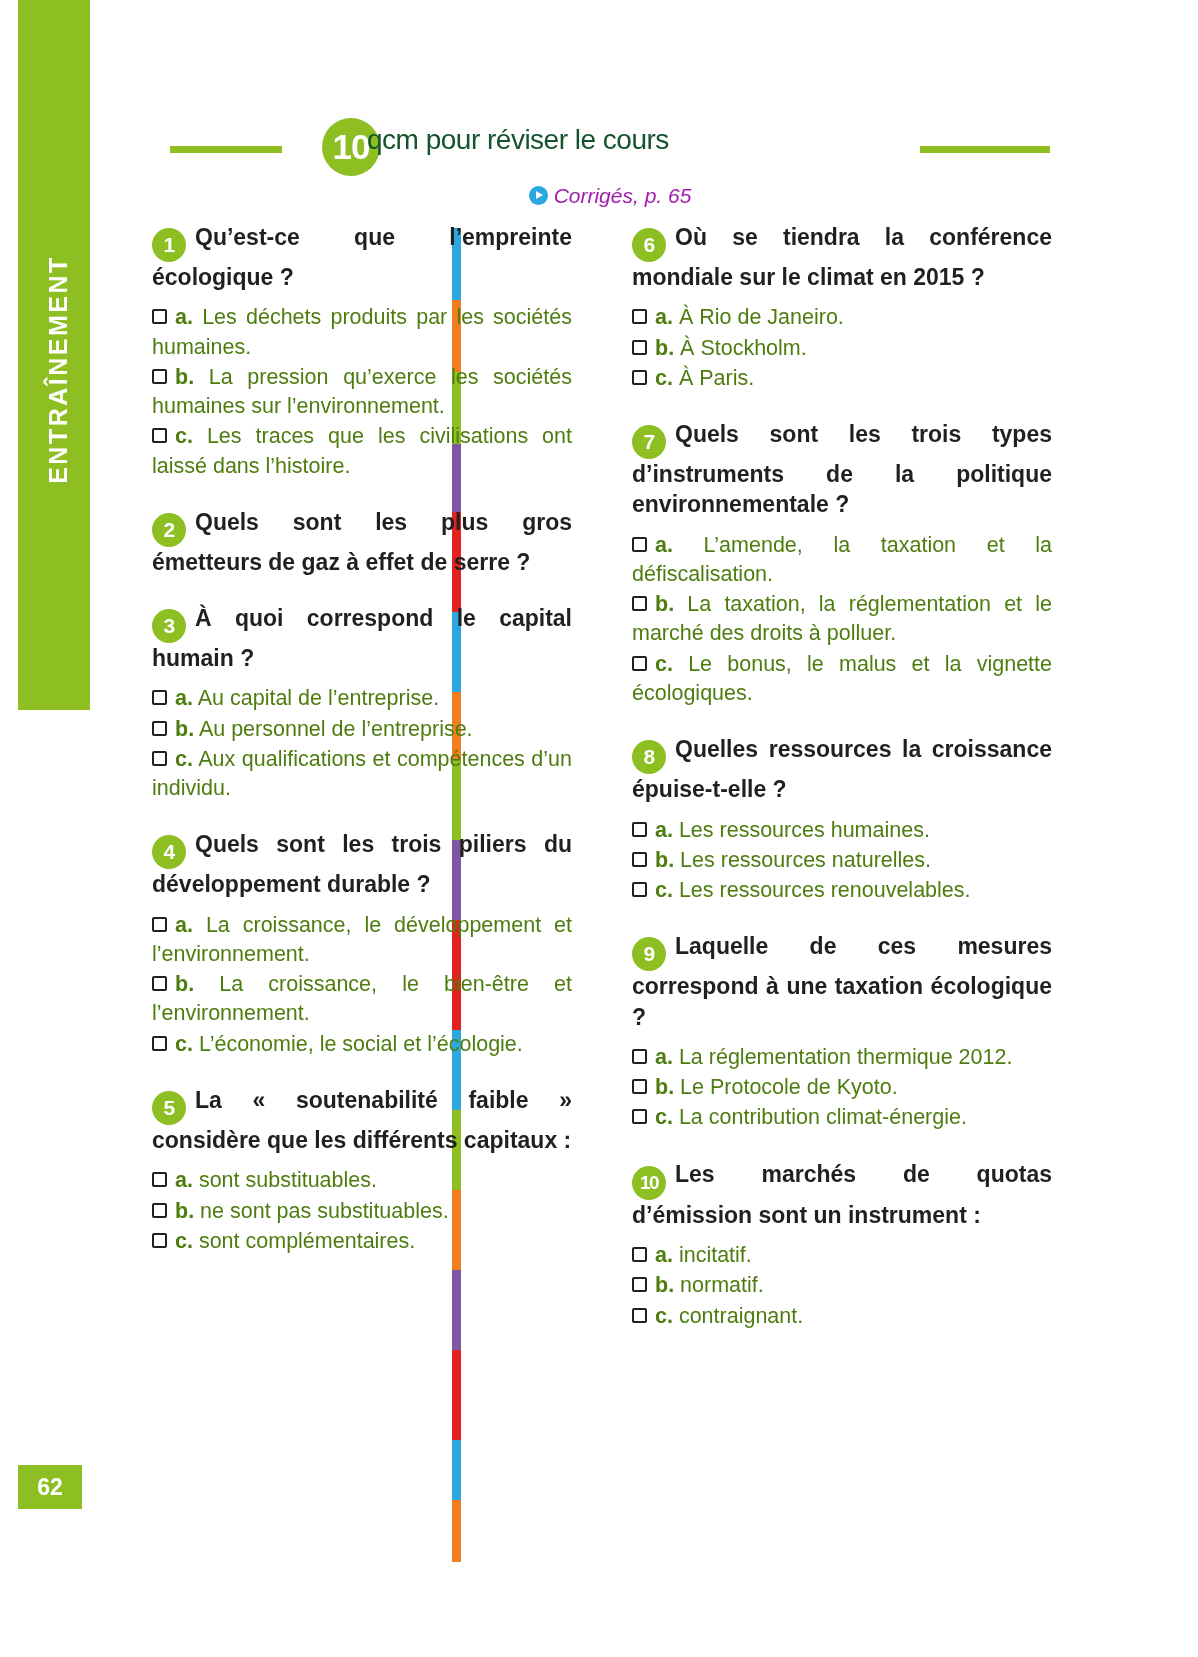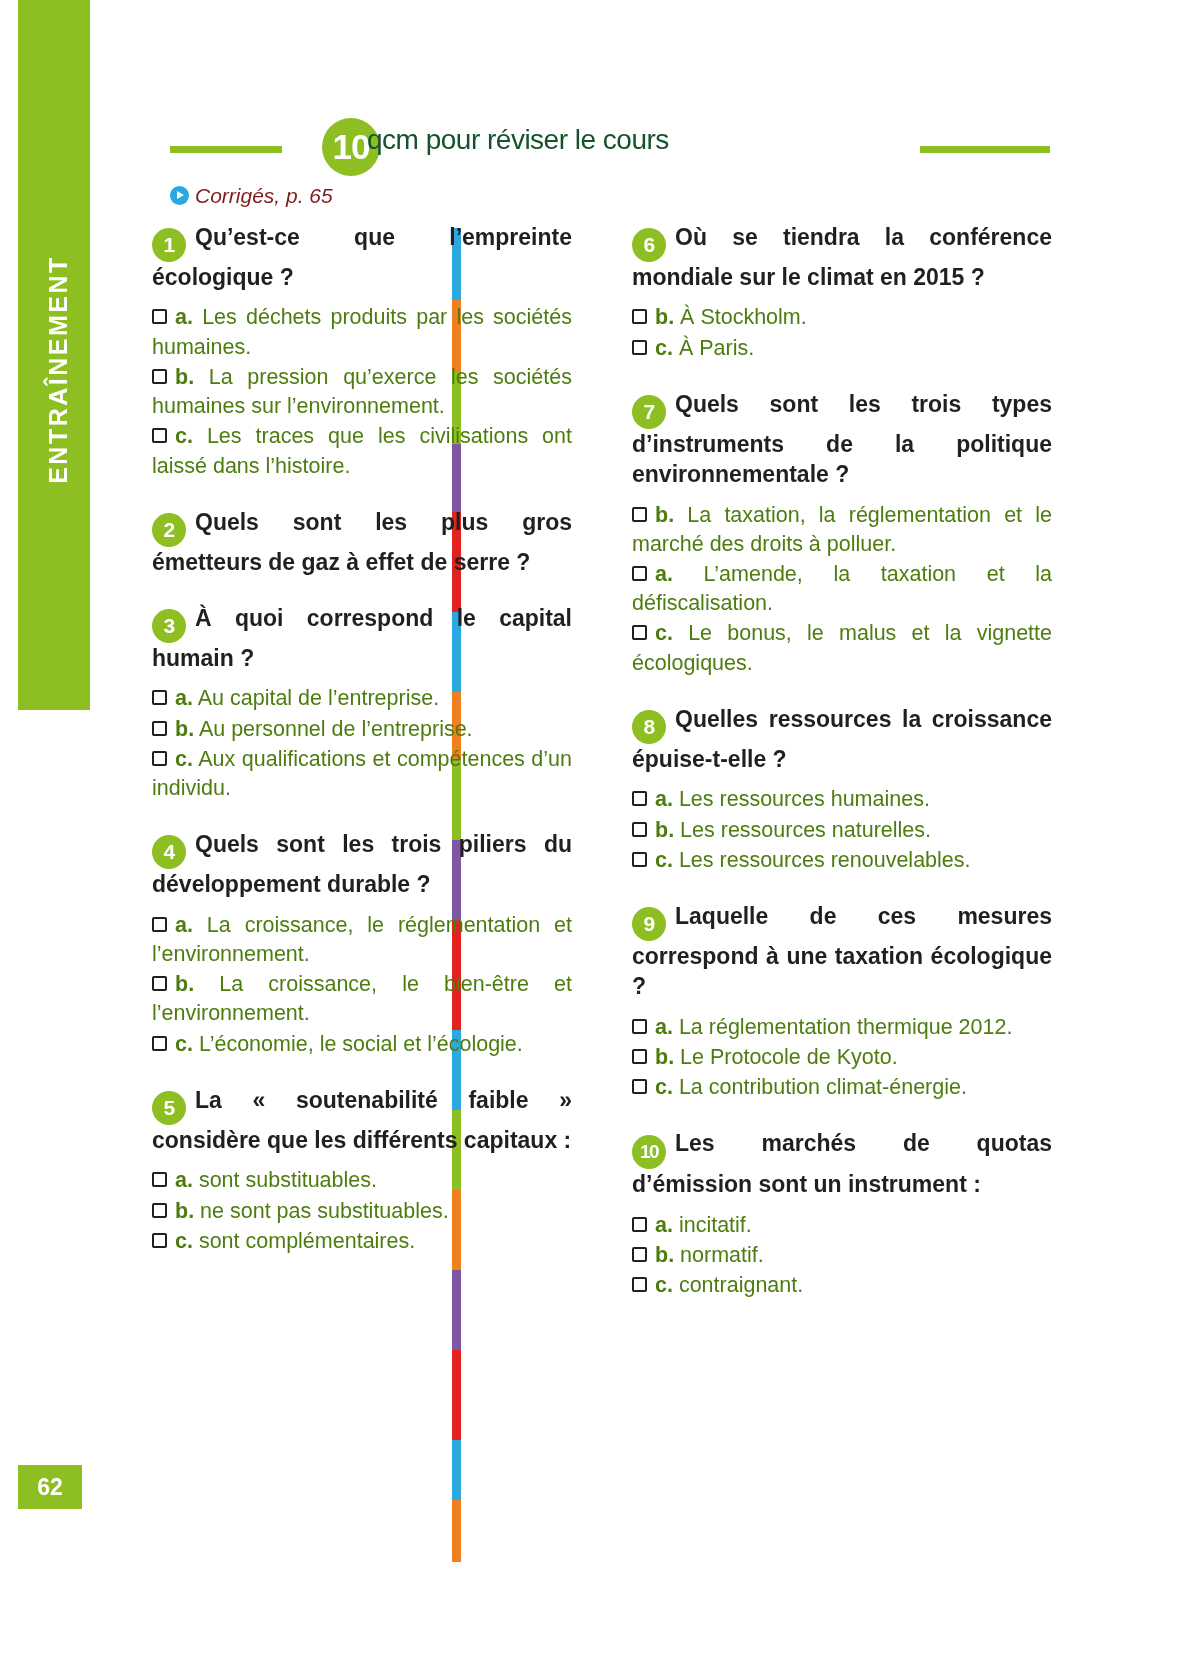--- a/index.html
+++ b/index.html
@@ -92,24 +92,24 @@
     color: #14532d;
     font-family: "Liberation Sans", sans-serif;
     white-space: nowrap;
     letter-spacing: -0.5px;
   }
   .corriges {
     position: absolute;
     left: 170px;
     top: 184px;
     width: 880px;
-    text-align: left;
+    text-align: center;
     font-style: italic;
     font-size: 21px;
-    color: #7f1d1d;
+    color: #a21caf;
     font-family: "Liberation Sans", sans-serif;
   }
   .corriges .play {
     display: inline-block;
     width: 19px;
     height: 19px;
     border-radius: 50%;
     background: #2aa8df;
     position: relative;
     vertical-align: -2px;
@@ -250,47 +250,48 @@
         <div class="q-head"><span class="q-num">3</span><span>À quoi correspond le capital humain ?</span></div>
         <div class="answers">
           <div class="ans"><span class="box"></span><b>a.</b><span> Au capital de l’entreprise.</span></div>
           <div class="ans"><span class="box"></span><b>b.</b><span> Au personnel de l’entreprise.</span></div>
           <div class="ans"><span class="box"></span><b>c.</b><span> Aux qualifications et compétences d’un individu.</span></div>
         </div>
       </div>
       <div class="q-block">
         <div class="q-head"><span class="q-num">4</span><span>Quels sont les trois piliers du développement durable ?</span></div>
         <div class="answers">
-          <div class="ans"><span class="box"></span><b>a.</b><span> La croissance, le réglementation et l’environnement.</span></div>
+          <div class="ans"><span class="box"></span><b>a.</b><span> La croissance, le développement et l’environnement.</span></div>
           <div class="ans"><span class="box"></span><b>b.</b><span> La croissance, le bien-être et l’environnement.</span></div>
           <div class="ans"><span class="box"></span><b>c.</b><span> L’économie, le social et l’écologie.</span></div>
         </div>
       </div>
       <div class="q-block">
         <div class="q-head"><span class="q-num">5</span><span>La « soutenabilité faible » considère que les différents capitaux :</span></div>
         <div class="answers">
           <div class="ans"><span class="box"></span><b>a.</b><span> sont substituables.</span></div>
           <div class="ans"><span class="box"></span><b>b.</b><span> ne sont pas substituables.</span></div>
           <div class="ans"><span class="box"></span><b>c.</b><span> sont complémentaires.</span></div>
         </div>
       </div>
     </div>
   <div class="col col-right">
       <div class="q-block">
         <div class="q-head"><span class="q-num">6</span><span>Où se tiendra la conférence mondiale sur le climat en 2015 ?</span></div>
         <div class="answers">
+          <div class="ans"><span class="box"></span><b>a.</b><span> À Rio de Janeiro.</span></div>
           <div class="ans"><span class="box"></span><b>b.</b><span> À Stockholm.</span></div>
           <div class="ans"><span class="box"></span><b>c.</b><span> À Paris.</span></div>
         </div>
       </div>
       <div class="q-block">
         <div class="q-head"><span class="q-num">7</span><span>Quels sont les trois types d’instruments de la politique environnementale ?</span></div>
         <div class="answers">
+          <div class="ans"><span class="box"></span><b>a.</b><span> L’amende, la taxation et la défiscalisation.</span></div>
           <div class="ans"><span class="box"></span><b>b.</b><span> La taxation, la réglementation et le marché des droits à polluer.</span></div>
-          <div class="ans"><span class="box"></span><b>a.</b><span> L’amende, la taxation et la défiscalisation.</span></div>
           <div class="ans"><span class="box"></span><b>c.</b><span> Le bonus, le malus et la vignette écologiques.</span></div>
         </div>
       </div>
       <div class="q-block">
         <div class="q-head"><span class="q-num">8</span><span>Quelles ressources la croissance épuise-t-elle ?</span></div>
         <div class="answers">
           <div class="ans"><span class="box"></span><b>a.</b><span> Les ressources humaines.</span></div>
           <div class="ans"><span class="box"></span><b>b.</b><span> Les ressources naturelles.</span></div>
           <div class="ans"><span class="box"></span><b>c.</b><span> Les ressources renouvelables.</span></div>
         </div>

